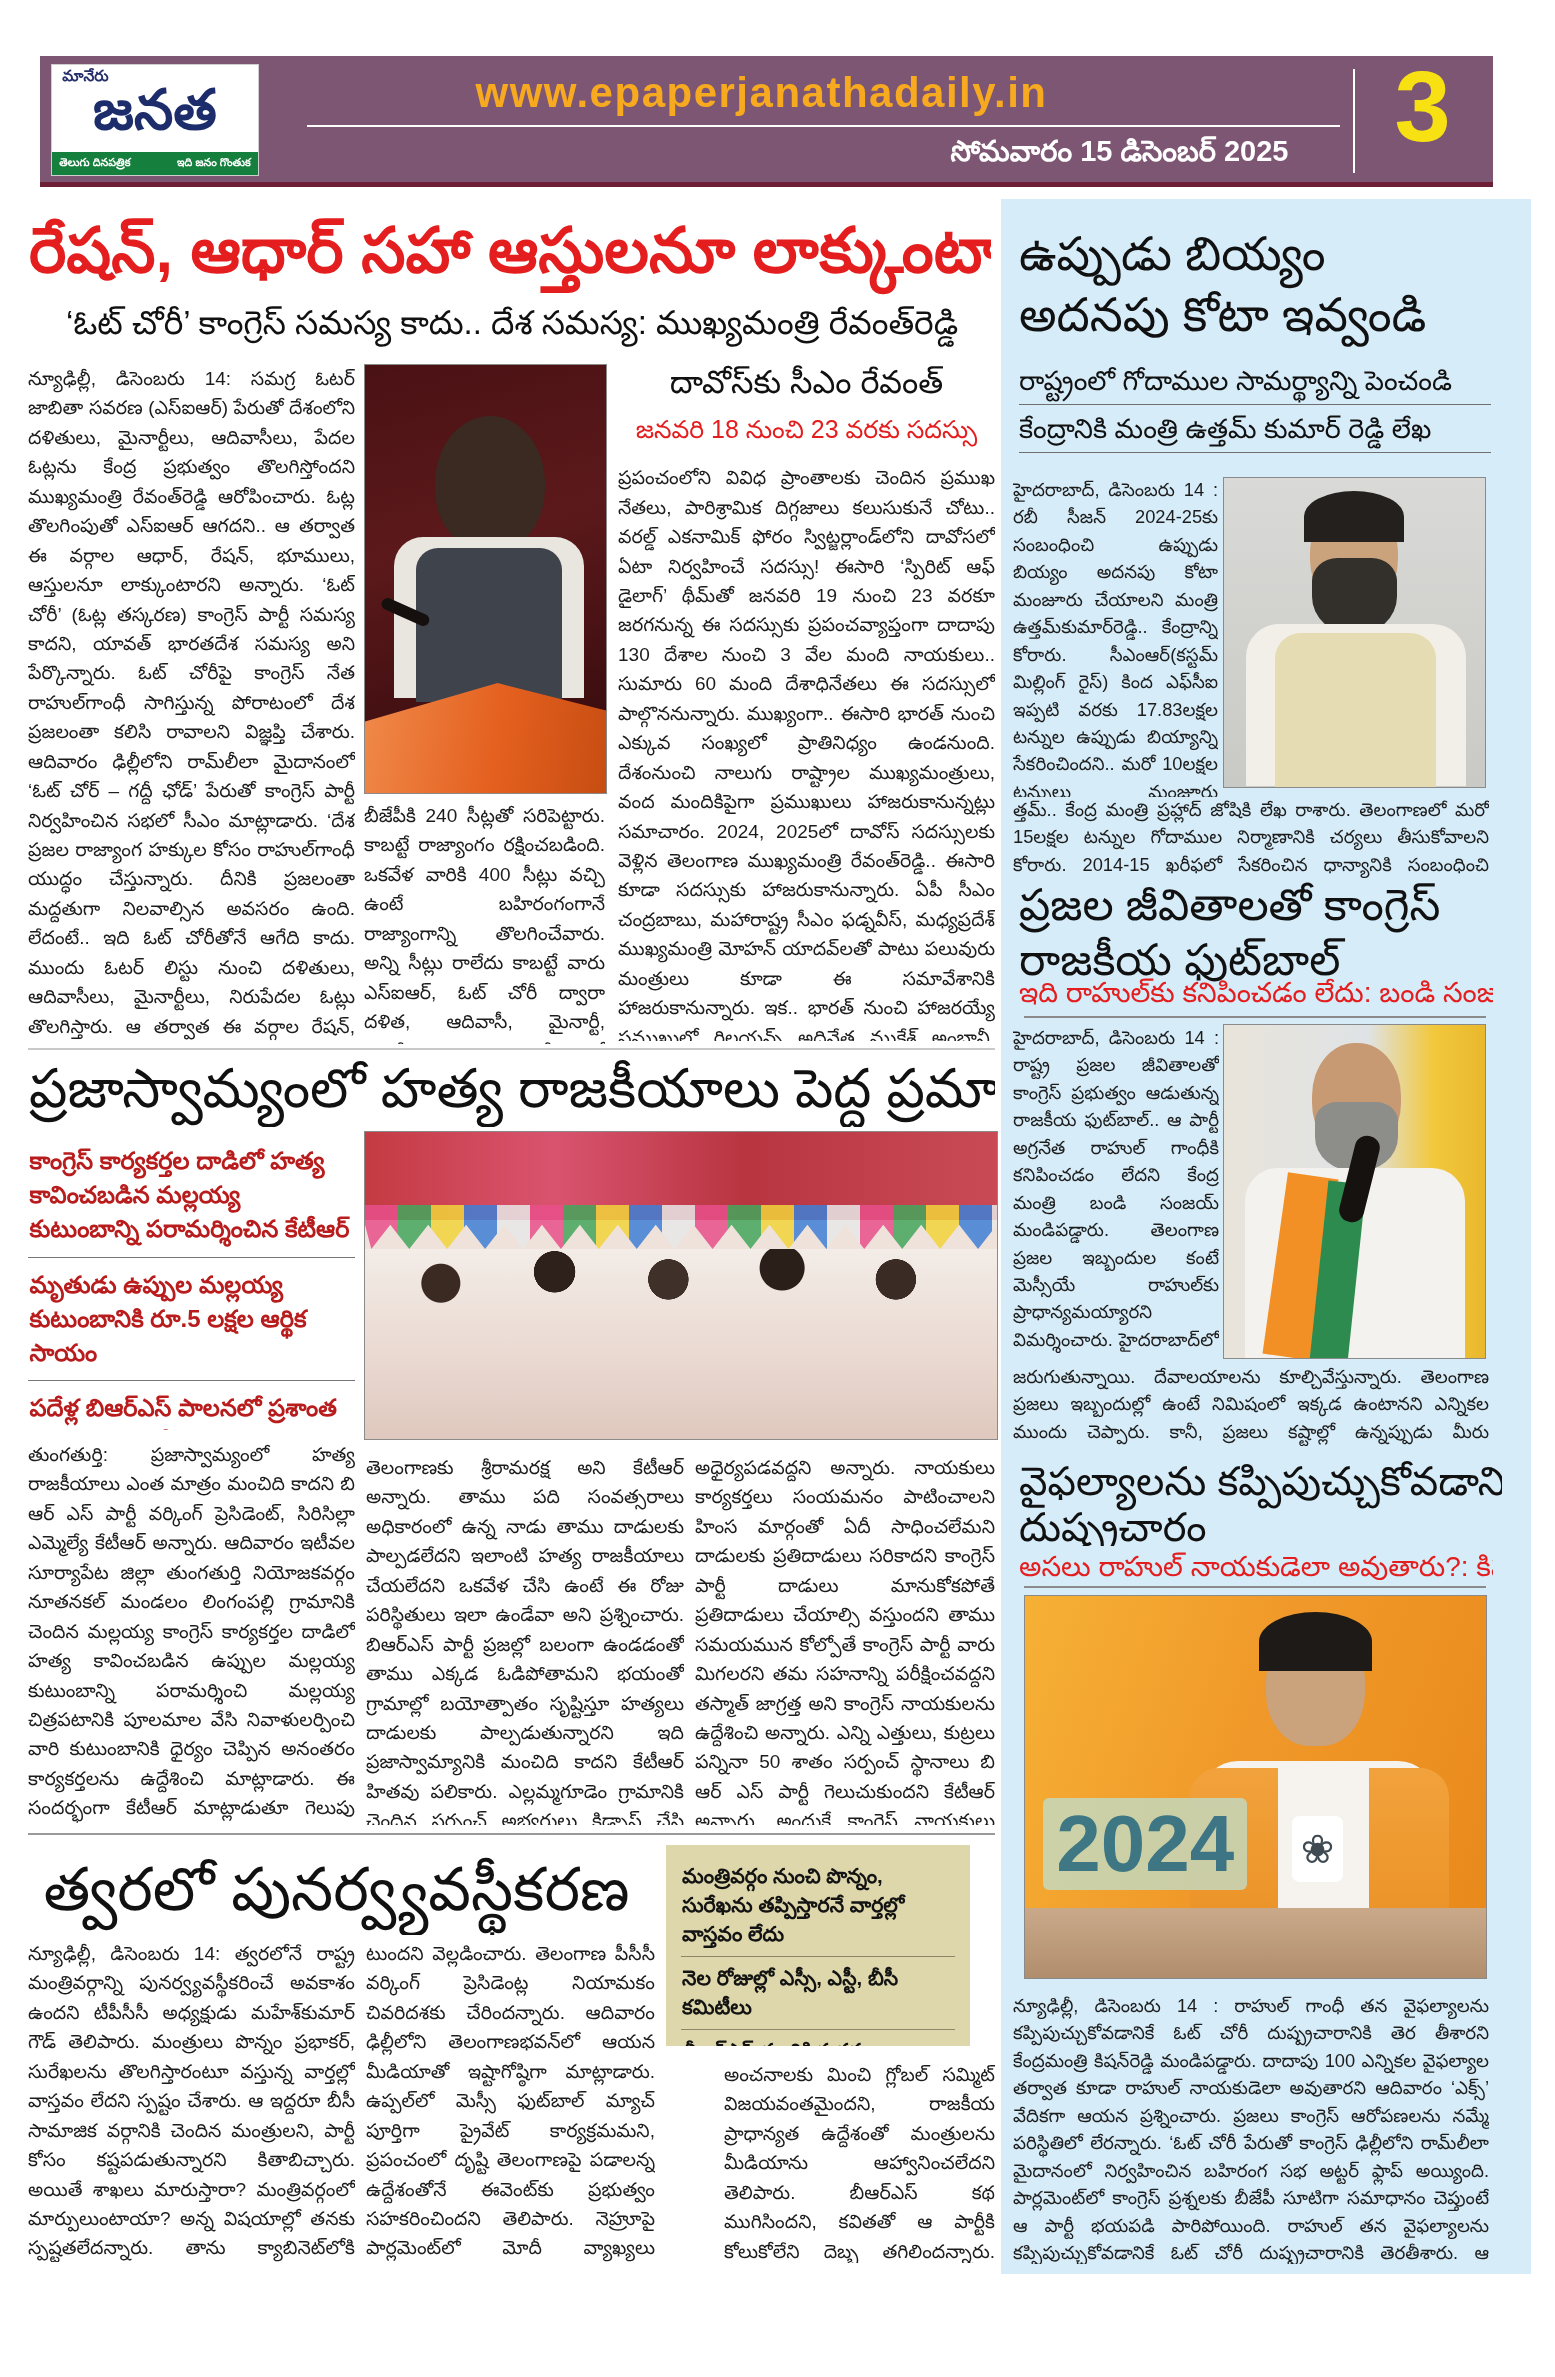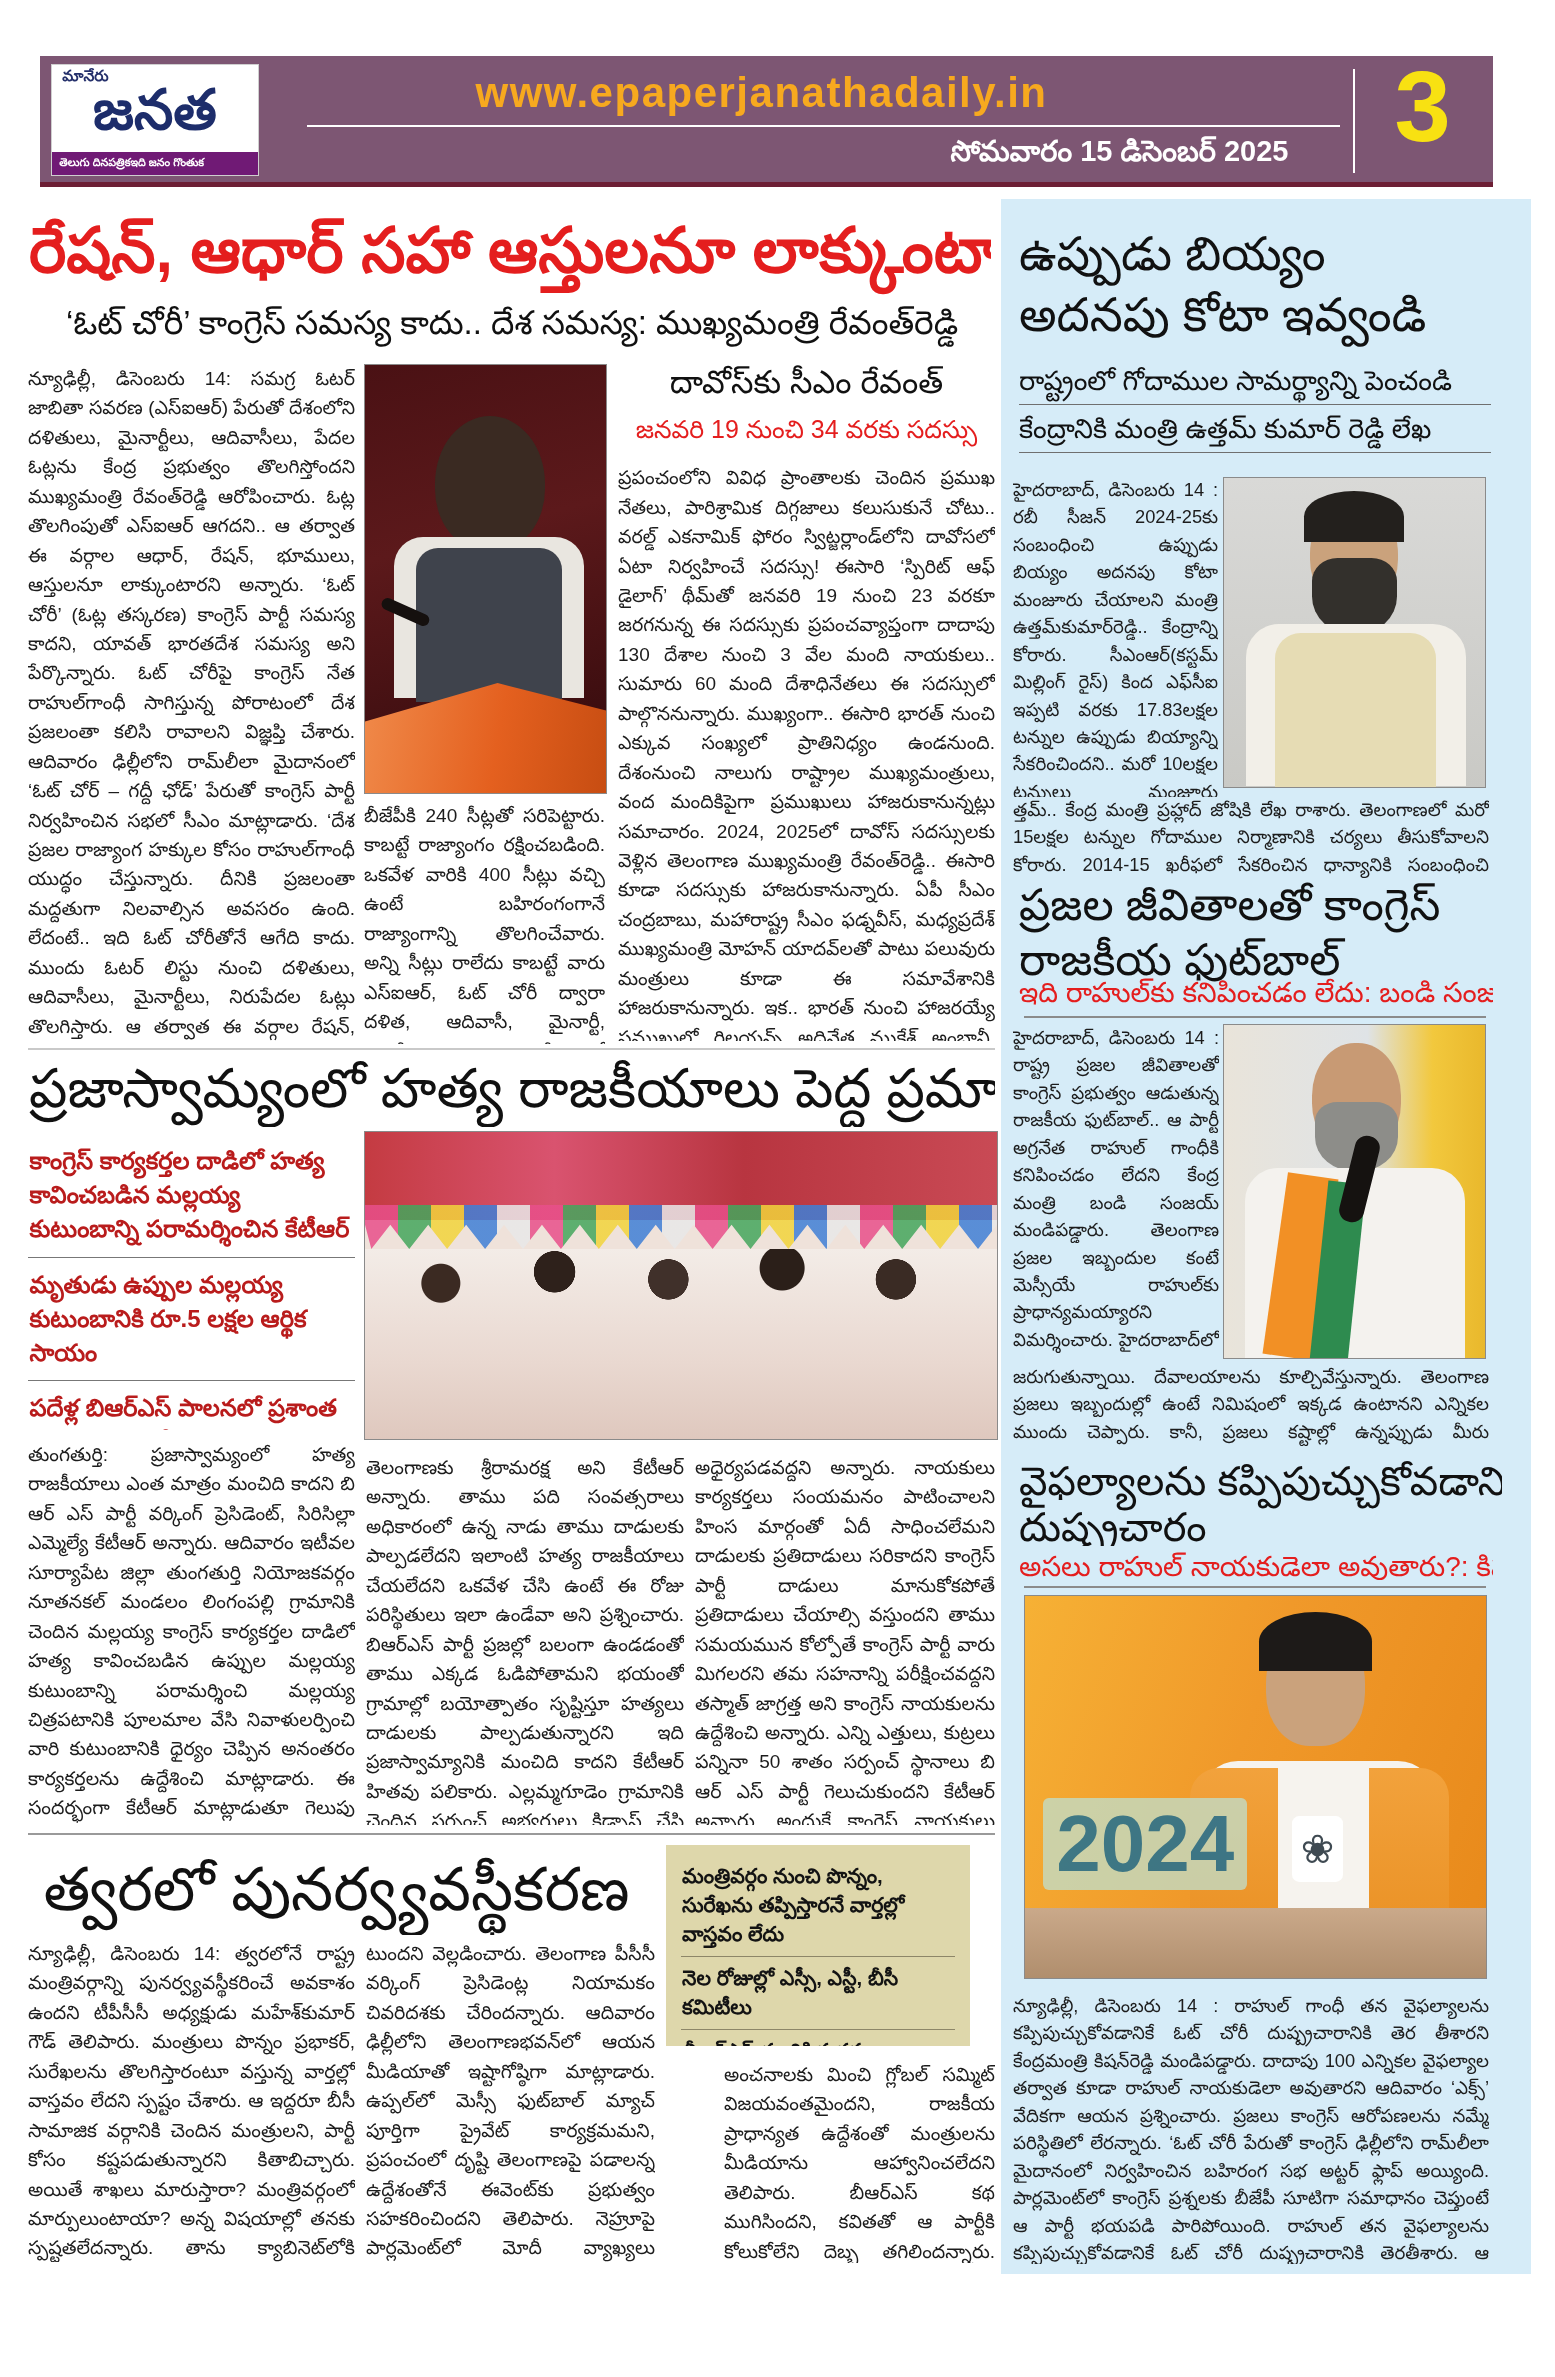--- a/index.html
+++ b/index.html
@@ -22,21 +22,21 @@
 <body>
 
 <div id="page">
 
   <div class="abs" style="left:40px;top:56px;width:1453px;height:126px;background:#7d5673;"></div>
   <div class="abs" style="left:40px;top:182px;width:1453px;height:5.1px;background:#6d1f35;"></div>
 
   <div class="abs" style="left:51px;top:64px;width:206px;height:110px;background:#ffffff;border:0.7px solid #cfcfcf;overflow:hidden;">
     <div style="font-size:15.4px;font-weight:bold;color:#25306b;padding:1.5px 0 0 10.2px;">మానేరు</div>
     <div style="font-size:56px;font-weight:bold;color:#1d2d6b;text-align:center;line-height:0.95;margin-top:-4.4px;">జనత</div>
-    <div style="position:absolute;left:0;bottom:0;width:100%;height:23.4px;background:#701a75;display:flex;justify-content:flex-start;align-items:center;padding:0 7.3px;box-sizing:border-box;">
+    <div style="position:absolute;left:0;bottom:0;width:100%;height:23.4px;background:#15803d;display:flex;justify-content:space-between;align-items:center;padding:0 7.3px;box-sizing:border-box;">
       <span style="font-size:11px;color:#ffffff;font-weight:bold;">తెలుగు దినపత్రిక</span>
       <span style="font-size:11px;color:#ffffff;font-weight:bold;">ఇది జనం గొంతుక</span>
     </div>
   </div>
 
   <div class="abs center" style="left:293px;top:69px;width:937px;height:51px;font-size:42px;font-weight:bold;color:#f7a91f;letter-spacing:1.5px;">www.epaperjanathadaily.in</div>
   <div class="abs" style="left:307px;top:125px;width:1033px;height:2.2px;background:#ffffff;"></div>
   <div class="abs center" style="left:900px;top:135px;width:439px;height:37px;font-size:29px;font-weight:bold;color:#ffffff;">సోమవారం 15 డిసెంబర్ 2025</div>
   <div class="abs" style="left:1353px;top:69px;width:2.2px;height:104px;background:#ffffff;"></div>
   <div class="abs center" style="left:1363px;top:51px;width:119px;height:124px;font-size:101px;font-weight:bold;color:#f8e112;line-height:1.1;">3</div>
@@ -50,21 +50,21 @@
     <div style="position:absolute;left:70px;top:51px;width:110px;height:135px;border-radius:50% 50% 46% 46%;background:#3a2a22;"></div>
     <div style="position:absolute;left:29px;top:172px;width:190px;height:161px;border-radius:29px 29px 0 0;background:#e9e6e0;"></div>
     <div style="position:absolute;left:51px;top:183px;width:146px;height:154px;border-radius:22px 22px 0 0;background:#3f434c;"></div>
     <div style="position:absolute;left:14.6px;top:241px;width:51px;height:11.7px;border-radius:5.9px;background:#15100e;transform:rotate(24deg);"></div>
     <div style="position:absolute;left:0;bottom:0;width:100%;height:110px;background:linear-gradient(100deg,#f08a4a 0%,#e4601f 55%,#c74d12 100%);clip-path:polygon(0 35%,55% 0,100% 25%,100% 100%,0 100%);"></div>
   </div>
   <div class="abs bt" style="left:364px;top:801px;width:241px;height:243px;">బీజేపీకి 240 సీట్లతో సరిపెట్టారు. కాబట్టే రాజ్యాంగం రక్షించబడింది. ఒకవేళ వారికి 400 సీట్లు వచ్చి ఉంటే బహిరంగంగానే రాజ్యాంగాన్ని తొలగించేవారు. అన్ని సీట్లు రాలేదు కాబట్టే వారు ఎస్ఐఆర్, ఓట్ చోరీ ద్వారా దళిత, ఆదివాసీ, మైనార్టీ, నిరుపేదల ఓట్లు తొలగించే పనిలో పడ్డారు. గతంలో ఈ వర్గాల కోసం మహాత్మాగాంధీ, అంబేడ్కర్ పోరాడగా.. ఇప్పుడు రాహుల్ గాంధీ, మల్లికార్జున ఖర్గే నిలబడ్డారు. ఓట్ చోరీ అనేది కాంగ్రెస్ సమస్య కాదు. దేశ సమస్యే. ఈ యుద్ధంలో ప్రజలంతా రాహుల్ గాంధీకి మద్దతుగా నిలవాలని రేవంత్‌రెడ్డి పిలుపునిచ్చారు.</div>
 
   <div class="abs" style="left:618px;top:364px;width:377px;height:681px;overflow:hidden;">
     <div class="center hd" style="font-size:32px;">దావోస్‌కు సీఎం రేవంత్</div>
-    <div class="center hd red" style="font-size:25px;margin:7.3px 0 13px 0;">జనవరి 19 నుంచి 34 వరకు సదస్సు</div>
+    <div class="center hd red" style="font-size:25px;margin:7.3px 0 13px 0;">జనవరి 18 నుంచి 23 వరకు సదస్సు</div>
     <div class="bt" style="height:578px;">ప్రపంచంలోని వివిధ ప్రాంతాలకు చెందిన ప్రముఖ నేతలు, పారిశ్రామిక దిగ్గజాలు కలుసుకునే చోటు.. వరల్డ్ ఎకనామిక్ ఫోరం స్విట్జర్లాండ్‌లోని దావోసలో ఏటా నిర్వహించే సదస్సు! ఈసారి ‘స్పిరిట్ ఆఫ్ డైలాగ్’ థీమ్‌తో జనవరి 19 నుంచి 23 వరకూ జరగనున్న ఈ సదస్సుకు ప్రపంచవ్యాప్తంగా దాదాపు 130 దేశాల నుంచి 3 వేల మంది నాయకులు.. సుమారు 60 మంది దేశాధినేతలు ఈ సదస్సులో పాల్గొననున్నారు. ముఖ్యంగా.. ఈసారి భారత్ నుంచి ఎక్కువ సంఖ్యలో ప్రాతినిధ్యం ఉండనుంది. దేశంనుంచి నాలుగు రాష్ట్రాల ముఖ్యమంత్రులు, వంద మందికిపైగా ప్రముఖులు హాజరుకానున్నట్లు సమాచారం. 2024, 2025లో దావోస్ సదస్సులకు వెళ్లిన తెలంగాణ ముఖ్యమంత్రి రేవంత్‌రెడ్డి.. ఈసారి కూడా సదస్సుకు హాజరుకానున్నారు. ఏపీ సీఎం చంద్రబాబు, మహారాష్ట్ర సీఎం ఫడ్నవీస్, మధ్యప్రదేశ్ ముఖ్యమంత్రి మోహన్ యాదవ్‌లతో పాటు పలువురు మంత్రులు కూడా ఈ సమావేశానికి హాజరుకానున్నారు. ఇక.. భారత్ నుంచి హాజరయ్యే ప్రముఖుల్లో రిలయన్స్ అధినేత ముకేశ్ అంబానీ, టాటా గ్రూప్ చైర్మన్ ఎన్.చంద్రశేఖరన్, బజాజ్ గ్రూప్ చైర్మన్ రాజీవ్ బజాజ్, భారతి గ్రూప్ అధినేత సునీల్ భారతి మిట్టల్‌తోపాటు, ఇన్ఫోసిస్, విప్రో, పేటీఎం, జెరోధా సంస్థల అధిపతులు, బ్యాంకుల ముఖ్య అధికారులు ఉన్నారు. ప్రపంచ బ్యాంక్ అధ్యక్షుడు అజయ్ బంగా, ఐఎంఎఫ్ చీఫ్ జార్జీవా, యూరోపియన్ కమిషన్ అధ్యక్షురాలు ఉర్సులా వాన్ డెర్ లెయన్ తదితరులు హాజరుకానున్నారు.</div>
   </div>
 
   <div class="abs rule" style="left:28px;top:1048px;width:967px;height:1.5px;background:#c9c9c9;"></div>
 
   <div class="abs center hd" style="left:29px;top:1057px;width:966px;height:70px;font-size:54px;white-space:nowrap;overflow:hidden;">ప్రజాస్వామ్యంలో హత్య రాజకీయాలు పెద్ద ప్రమాదం</div>
 
   <div class="abs" style="left:28px;top:1134px;width:327px;height:296px;overflow:hidden;">
     <div class="bullet-item">కాంగ్రెస్ కార్యకర్తల దాడిలో హత్య కావించబడిన మల్లయ్య కుటుంబాన్ని పరామర్శించిన కేటీఆర్</div>
     <div class="bullet-item">మృతుడు ఉప్పుల మల్లయ్య కుటుంబానికి రూ.5 లక్షల ఆర్థిక సాయం</div>

